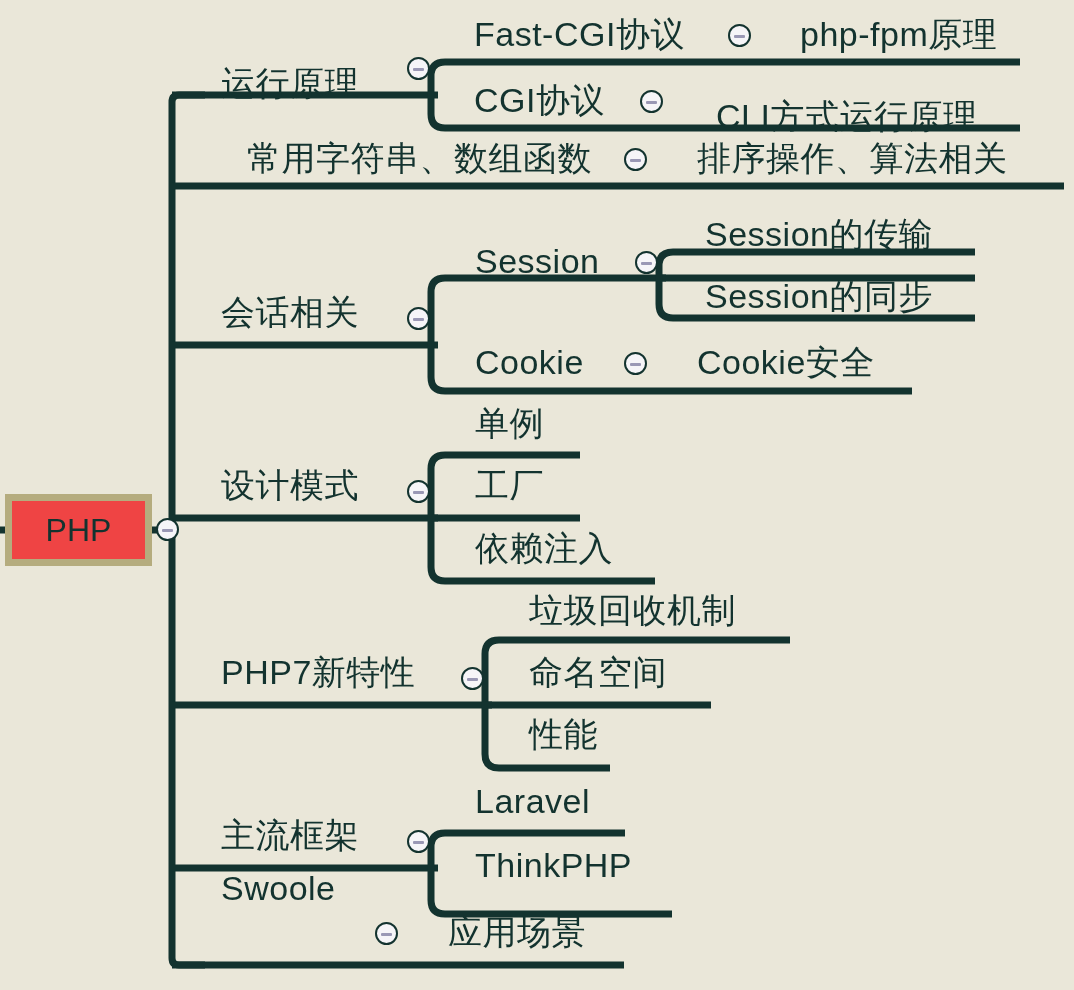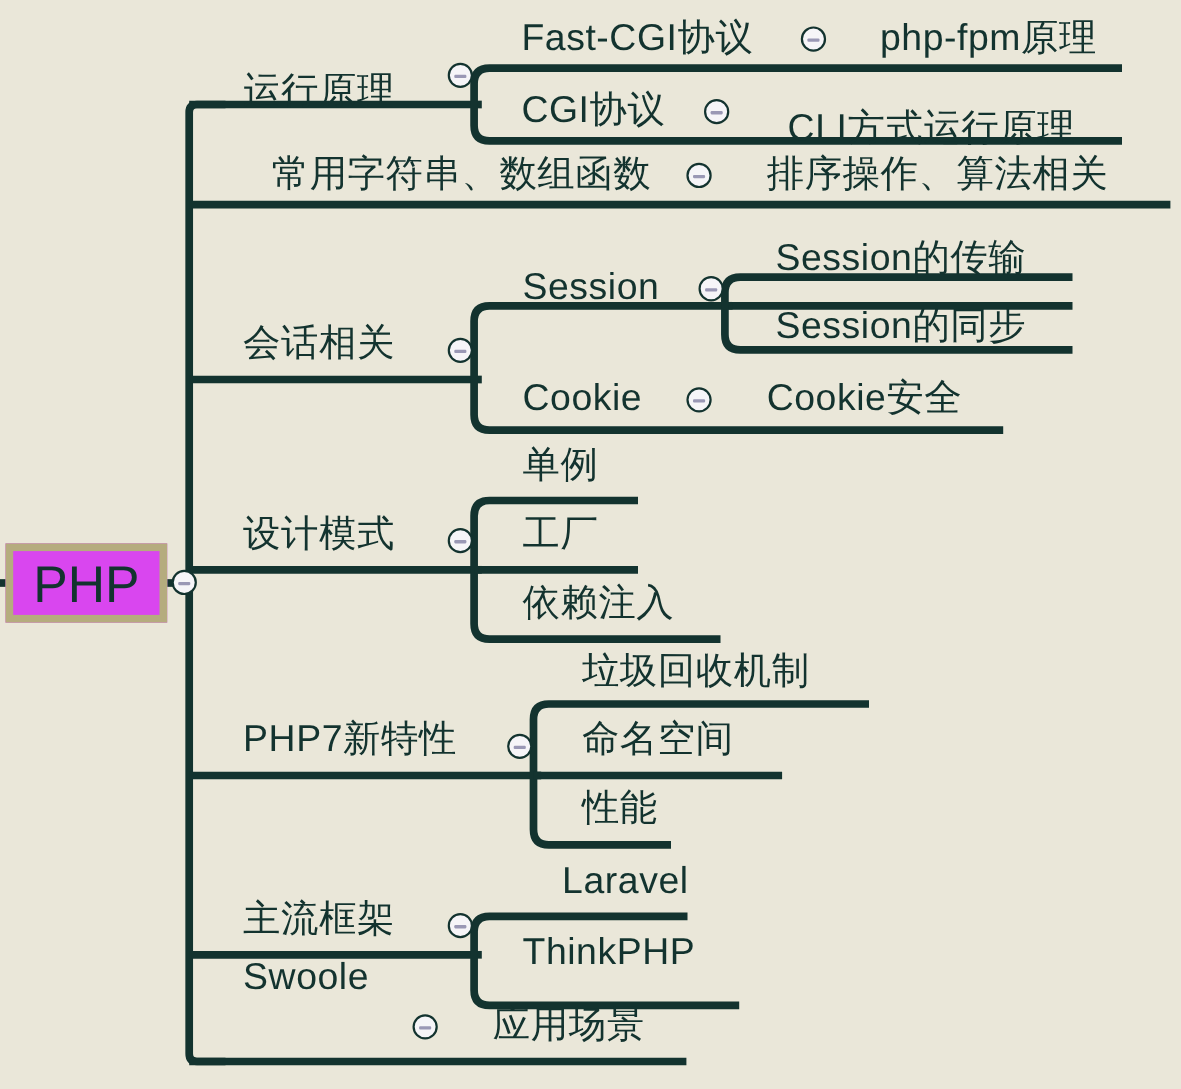--- a/index.html
+++ b/index.html
@@ -28,28 +28,28 @@
   .node-label {
     position: absolute;
     white-space: nowrap;
     color: #13332f;
     font-size: 34px;
     line-height: 1;
     letter-spacing: 0.5px;
   }
   .root-node {
     position: absolute;
-    background: #d946ef;
+    background: #ef4444;
     border: 7px solid #b5ac7e;
     box-sizing: border-box;
     display: flex;
     align-items: center;
     justify-content: center;
     color: #13332f;
-    font-size: 47px;
+    font-size: 32px;
   }
   .toggle {
     position: absolute;
     width: 23px;
     height: 23px;
     border-radius: 50%;
     background: #f6f5f8;
     border: 2px solid #13332f;
     box-sizing: border-box;
   }
@@ -160,20 +160,20 @@
   <div class="node-label" style="left:221px; top:655px;">PHP7新特性</div>
   <div class="toggle" style="left:461px; top:667px;"></div>
 
   <div class="node-label" style="left:529px; top:593px;">垃圾回收机制</div>
   <div class="node-label" style="left:529px; top:655px;">命名空间</div>
   <div class="node-label" style="left:529px; top:717px;">性能</div>
 
   <div class="node-label" style="left:221px; top:818px;">主流框架</div>
   <div class="toggle" style="left:407px; top:830px;"></div>
 
-  <div class="node-label" style="left:475px; top:784px;margin-left:36px;">Laravel</div>
+  <div class="node-label" style="left:475px; top:784px;">Laravel</div>
   <div class="node-label" style="left:475px; top:848px;">ThinkPHP</div>
 
   <div class="node-label" style="left:221px; top:871px;">Swoole</div>
   <div class="toggle" style="left:375px; top:922px;"></div>
   <div class="node-label" style="left:448px; top:915px;">应用场景</div>
 
 </div>
 
 </body></html>

